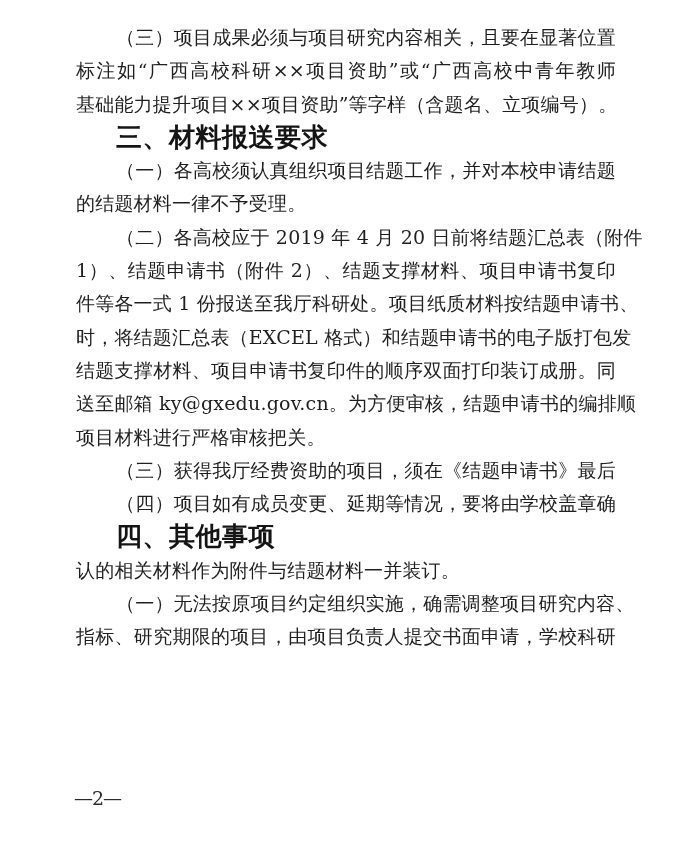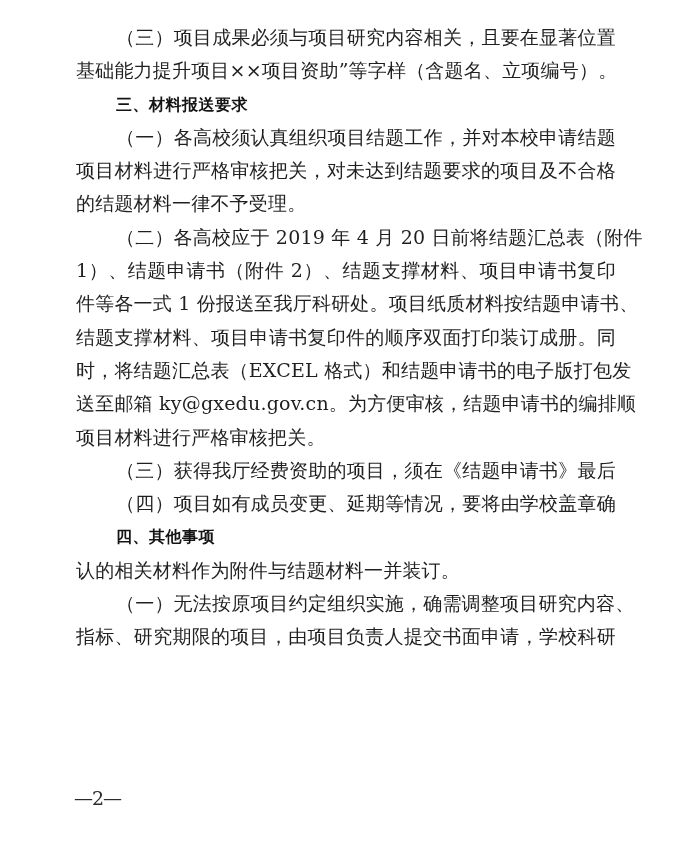--- a/index.html
+++ b/index.html
@@ -33,51 +33,51 @@
   }
   .fill {
     text-align-last: justify;
   }
   .ind {
     padding-left: 40px;
   }
   .heading {
     font-family: "DejaVu Sans", "Liberation Sans", sans-serif;
     font-weight: 700;
-    font-size: 16px;
+    font-size: 26px;
     color: #141414;
     letter-spacing: 0.5px;
   }
   .page-number {
     position: absolute;
     left: 74px;
     top: 786px;
     font-size: 19px;
     line-height: 24px;
     color: #2a2a2a;
     font-family: "DejaVu Serif", serif;
     letter-spacing: -1px;
   }
 </style>
 </head>
 <body>
 
 <div class="page">
   <div class="content">
     <div class="ln ind fill">（三）项目成果必须与项目研究内容相关，且要在显著位置</div>
+    <div class="ln fill">标注如“广西高校科研××项目资助”或“广西高校中青年教师</div>
     <div class="ln fill">基础能力提升项目××项目资助”等字样（含题名、立项编号）。</div>
     <div class="ln ind heading">三、材料报送要求</div>
     <div class="ln ind fill">（一）各高校须认真组织项目结题工作，并对本校申请结题</div>
-    <div class="ln fill">项目材料进行严格审核把关，对未达到结题要求的项目及不合格</div>
     <div class="ln">的结题材料一律不予受理。</div>
     <div class="ln ind fill">（二）各高校应于 2019 年 4 月 20 日前将结题汇总表（附件</div>
     <div class="ln fill">1）、结题申请书（附件 2）、结题支撑材料、项目申请书复印</div>
     <div class="ln fill">件等各一式 1 份报送至我厅科研处。项目纸质材料按结题申请书、</div>
+    <div class="ln fill">时，将结题汇总表（EXCEL 格式）和结题申请书的电子版打包发</div>
     <div class="ln fill">结题支撑材料、项目申请书复印件的顺序双面打印装订成册。同</div>
-    <div class="ln fill">时，将结题汇总表（EXCEL 格式）和结题申请书的电子版打包发</div>
     <div class="ln fill">送至邮箱 ky@gxedu.gov.cn。为方便审核，结题申请书的编排顺</div>
     <div class="ln">项目材料进行严格审核把关。</div>
     <div class="ln ind fill">（三）获得我厅经费资助的项目，须在《结题申请书》最后</div>
     <div class="ln ind fill">（四）项目如有成员变更、延期等情况，要将由学校盖章确</div>
     <div class="ln ind heading">四、其他事项</div>
     <div class="ln">认的相关材料作为附件与结题材料一并装订。</div>
     <div class="ln ind fill">（一）无法按原项目约定组织实施，确需调整项目研究内容、</div>
     <div class="ln fill">指标、研究期限的项目，由项目负责人提交书面申请，学校科研</div>
   </div>
   <div class="page-number">—2—</div>

